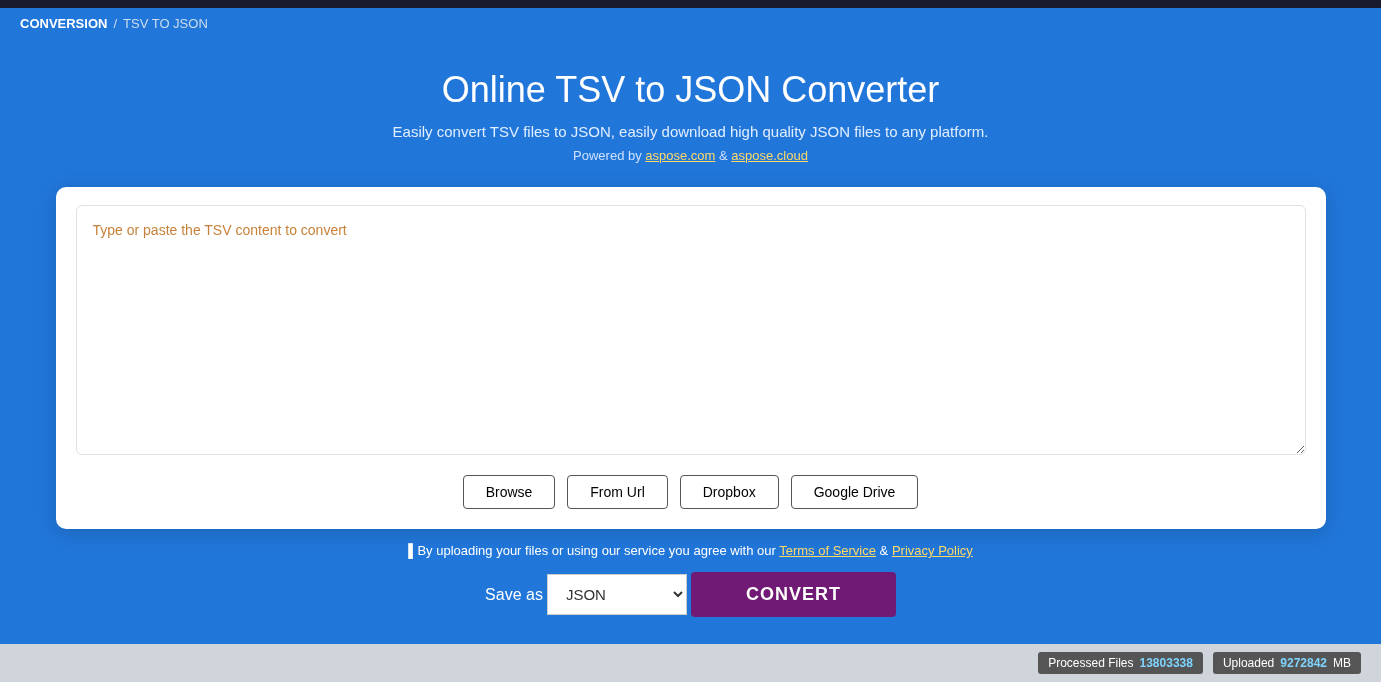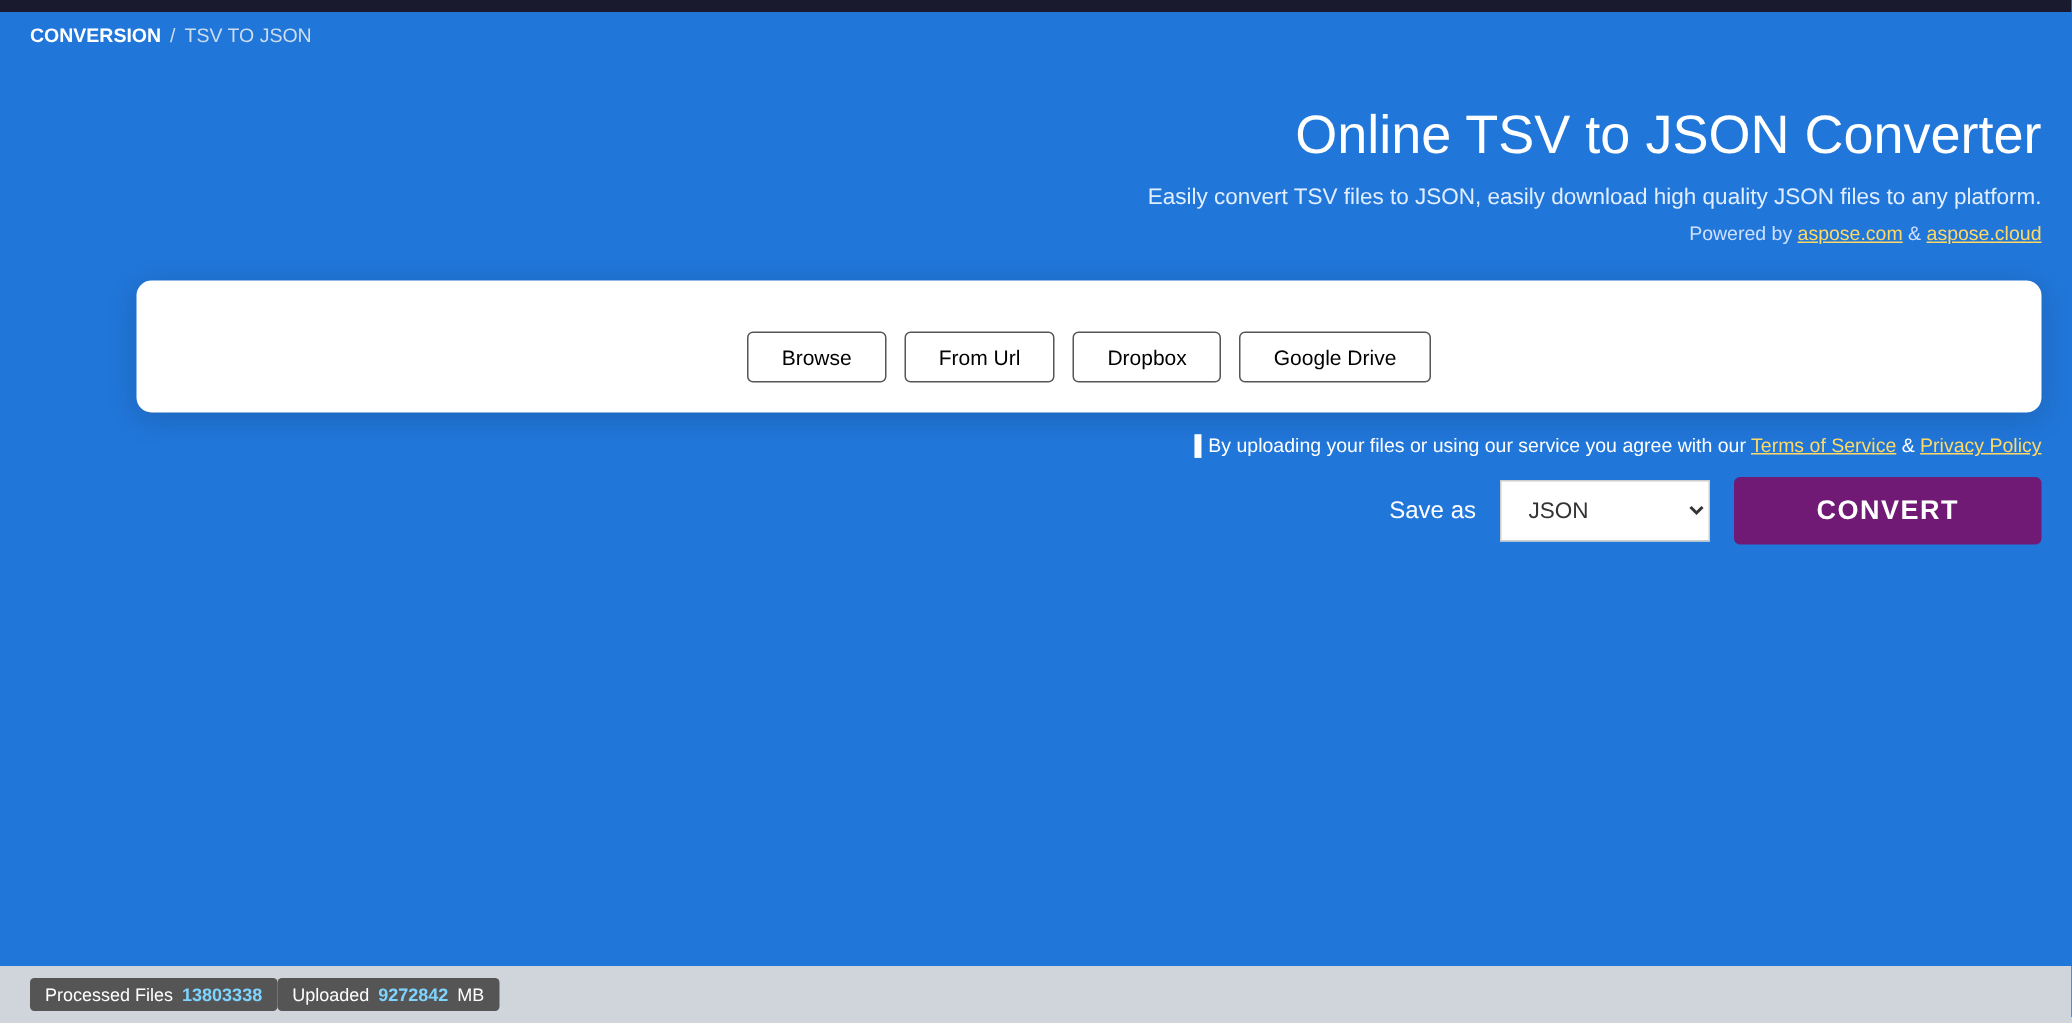--- a/index.html
+++ b/index.html
@@ -37,21 +37,21 @@
     }
     .breadcrumb .sep {
       color: #cde;
     }
 
     
     .main-content {
       flex: 1;
       display: flex;
       flex-direction: column;
-      align-items: flex-end;
+      align-items: center;
       padding: 30px 20px 20px;
     }
 
     .page-title {
       color: #fff;
       font-size: 36px;
       font-weight: 400;
       text-align: center;
       margin-bottom: 12px;
     }
@@ -131,21 +131,21 @@
     .terms-row a {
       color: #ffd966;
       text-decoration: underline;
     }
 
     
     .convert-row {
       display: flex;
       align-items: center;
       justify-content: center;
-      gap: 16px;
+      gap: 4px;
       margin-top: 14px;
     }
 
     .save-as-label {
       color: #fff;
       font-size: 16px;
     }
 
     .format-select {
       padding: 10px 14px;
@@ -170,21 +170,23 @@
       cursor: pointer;
       letter-spacing: 1px;
       font-family: inherit;
     }
 
     
     .footer-bar {
       background: #d0d5dc;
       padding: 8px 20px;
       display: flex;
-      align-items: center;
+      justify-content: flex-end;
+      align-items: center;
+      gap: 10px;
       min-height: 38px;
     }
 
     .stat-badge {
       background: #555;
       color: #fff;
       font-size: 12px;
       padding: 4px 10px;
       border-radius: 3px;
       display: flex;
@@ -219,20 +221,21 @@
 <div class="main-content">
 
   <h1 class="page-title">Online TSV to JSON Converter</h1>
   <p class="subtitle">Easily convert TSV files to JSON, easily download high quality JSON files to any platform.</p>
   <p class="powered-by">
     <span>Powered by </span><a href="#">aspose.com</a><span> &amp; </span><a href="#">aspose.cloud</a>
   </p>
 
   <div class="converter-card">
 
+    <textarea class="text-area" placeholder="Type or paste the TSV content to convert" style=""></textarea>
 
     <div class="file-buttons">
       <button class="file-btn">Browse</button>
       <button class="file-btn">From Url</button>
       <button class="file-btn">Dropbox</button>
       <button class="file-btn">Google Drive</button>
     </div>
 
   </div>
 

